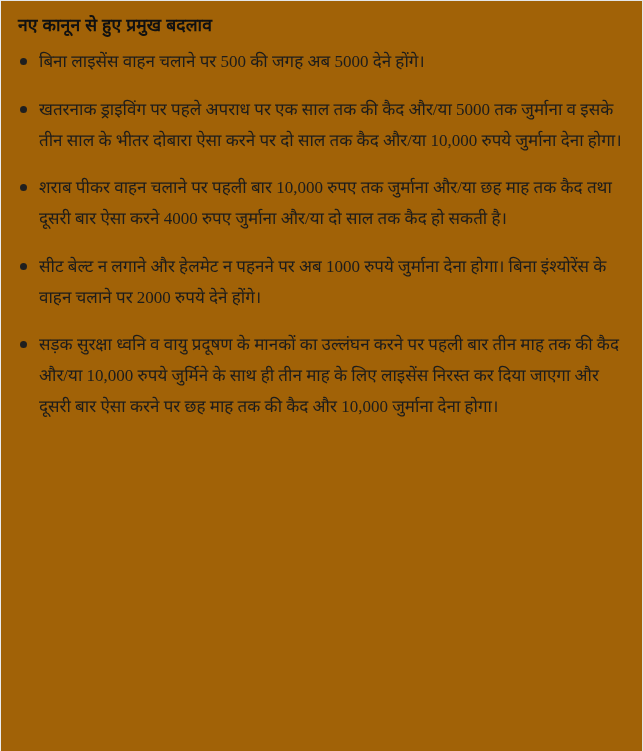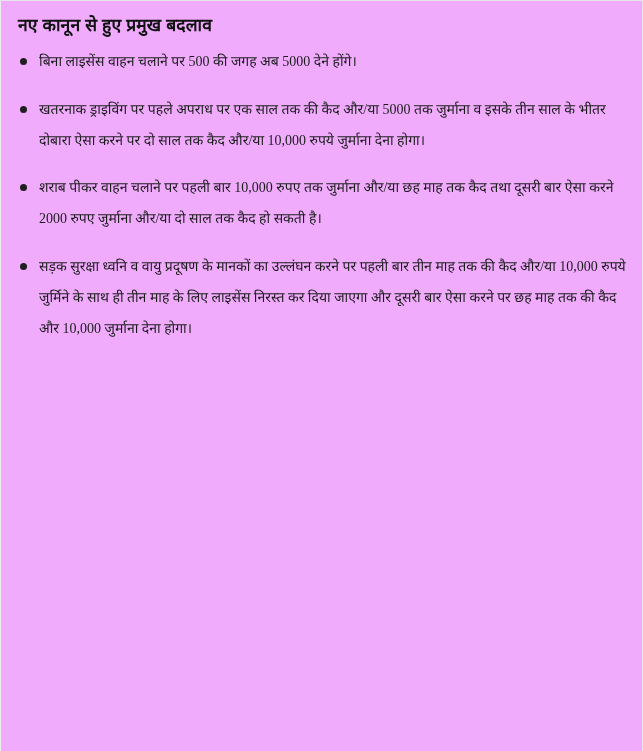--- a/index.html
+++ b/index.html
@@ -10,21 +10,21 @@
   }
   body {
     font-family: "Liberation Serif", "DejaVu Serif", serif;
     color: #1a1a1a;
   }
   .page {
     position: relative;
     width: 643px;
     height: 751px;
     box-sizing: border-box;
-    background: #f0abfc;
+    background: #a16207;
     border-top: 1px solid #e4e6e8;
     border-left: 1px solid #ebedee;
     border-right: 1px solid #e4e6e8;
     overflow: hidden;
   }
   .content {
     padding: 11px 16px 0 17px;
   }
   .page-title {
     font-family: "Liberation Sans", "DejaVu Sans", sans-serif;
@@ -38,21 +38,21 @@
   }
   ul.bullet-list {
     list-style: none;
     margin: 0;
     padding: 0;
   }
   ul.bullet-list > li {
     position: relative;
     padding-left: 21px;
     margin: 0 0 16.5px 0;
-    font-size: 14px;
+    font-size: 17px;
     line-height: 31px;
     color: #1c1c1c;
     text-align: left;
   }
   ul.bullet-list > li:last-child {
     margin-bottom: 0;
   }
   .bullet-dot {
     position: absolute;
     left: 2px;
@@ -81,26 +81,30 @@
         <span class="bullet-text">बिना लाइसेंस वाहन चलाने पर 500 की जगह अब 5000 देने होंगे।</span>
       </li>
 
       <li>
         <span class="bullet-dot"></span>
         <span class="bullet-text">खतरनाक ड्राइविंग पर पहले अपराध पर एक साल तक की कैद और/या 5000 तक जुर्माना व इसके तीन साल के भीतर दोबारा ऐसा करने पर दो साल तक कैद और/या 10,000 रुपये जुर्माना देना होगा।</span>
       </li>
 
       <li>
         <span class="bullet-dot"></span>
-        <span class="bullet-text">शराब पीकर वाहन चलाने पर पहली बार 10,000 रुपए तक जुर्माना और/या छह माह तक कैद तथा दूसरी बार ऐसा करने 2000 रुपए जुर्माना और/या दो साल तक कैद हो सकती है।</span>
+        <span class="bullet-text">शराब पीकर वाहन चलाने पर पहली बार 10,000 रुपए तक जुर्माना और/या छह माह तक कैद तथा दूसरी बार ऐसा करने 4000 रुपए जुर्माना और/या दो साल तक कैद हो सकती है।</span>
       </li>
 
 
 
 
+      <li>
+        <span class="bullet-dot"></span>
+        <span class="bullet-text">सीट बेल्ट न लगाने और हेलमेट न पहनने पर अब 1000 रुपये जुर्माना देना होगा। बिना इंश्योरेंस के वाहन चलाने पर 2000 रुपये देने होंगे।</span>
+      </li>
 
 
       <li>
         <span class="bullet-dot"></span>
         <span class="bullet-text">सड़क सुरक्षा ध्वनि व वायु प्रदूषण के मानकों का उल्लंघन करने पर पहली बार तीन माह तक की कैद और/या 10,000 रुपये जुर्मिने के साथ ही तीन माह के लिए लाइसेंस निरस्त कर दिया जाएगा और दूसरी बार ऐसा करने पर छह माह तक की कैद और 10,000 जुर्माना देना होगा।</span>
       </li>
 
     </ul>
   </div>
 </div>

